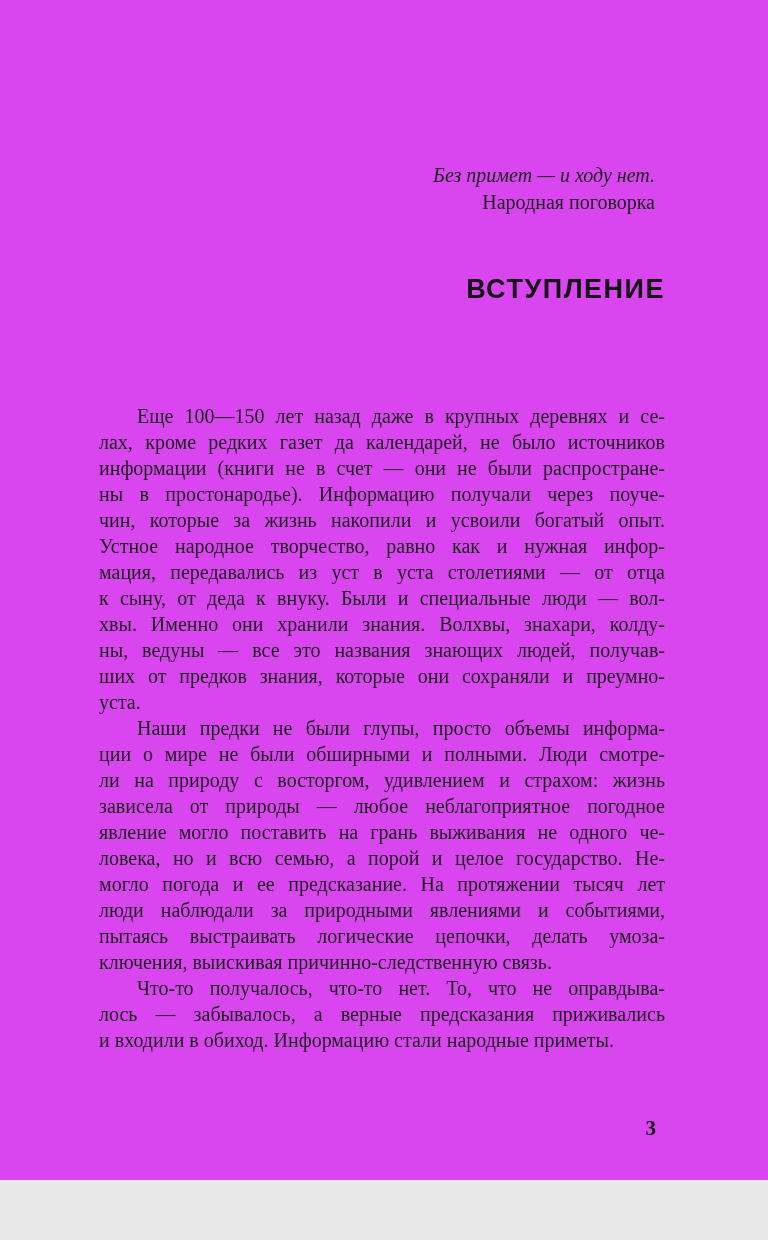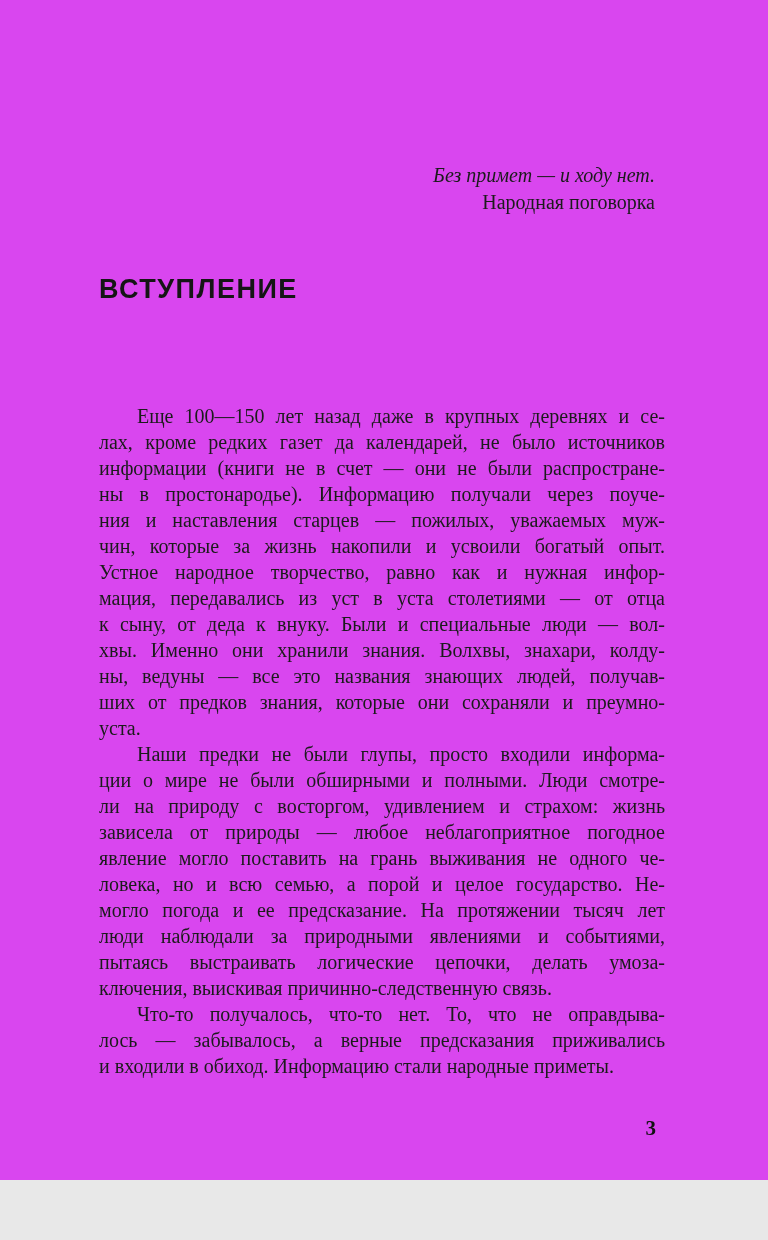--- a/index.html
+++ b/index.html
@@ -20,21 +20,21 @@
     text-align: right;
     font-size: 20px;
     line-height: 27px;
   }
   .epigraph-quote { font-style: italic; }
   .chapter-title {
     position: absolute;
     top: 274px;
     left: 99px;
     width: 566px;
-    text-align: left;
+    text-align: right;
     font-family: "Liberation Sans", sans-serif;
     font-weight: bold;
     font-size: 27px;
     letter-spacing: 1.5px;
     color: #151515;
   }
   .body-text {
     position: absolute;
     top: 403px;
     left: 99px;
@@ -69,30 +69,29 @@
     <div class="epigraph-attribution">Народная поговорка</div>
   </div>
 
   <div class="chapter-title">ВСТУПЛЕНИЕ</div>
 
   <div class="body-text">
       <div class="line first">Еще 100—150 лет назад даже в крупных деревнях и се-</div>
       <div class="line">лах, кроме редких газет да календарей, не было источников</div>
       <div class="line">информации (книги не в счет — они не были распростране-</div>
       <div class="line">ны в простонародье). Информацию получали через поуче-</div>
-      <div class="line">ния и наставления старцев — пожилых, уважаемых муж-</div>
       <div class="line">чин, которые за жизнь накопили и усвоили богатый опыт.</div>
       <div class="line">Устное народное творчество, равно как и нужная инфор-</div>
       <div class="line">мация, передавались из уст в уста столетиями — от отца</div>
       <div class="line">к сыну, от деда к внуку. Были и специальные люди — вол-</div>
       <div class="line">хвы. Именно они хранили знания. Волхвы, знахари, колду-</div>
       <div class="line">ны, ведуны — все это названия знающих людей, получав-</div>
       <div class="line">ших от предков знания, которые они сохраняли и преумно-</div>
       <div class="line last">уста.</div>
-      <div class="line first">Наши предки не были глупы, просто входили информа-</div>
+      <div class="line first">Наши предки не были глупы, просто объемы информа-</div>
       <div class="line">ции о мире не были обширными и полными. Люди смотре-</div>
       <div class="line">ли на природу с восторгом, удивлением и страхом: жизнь</div>
       <div class="line">зависела от природы — любое неблагоприятное погодное</div>
       <div class="line">явление могло поставить на грань выживания не одного че-</div>
       <div class="line">ловека, но и всю семью, а порой и целое государство. Не-</div>
       <div class="line">могло погода и ее предсказание. На протяжении тысяч лет</div>
       <div class="line">люди наблюдали за природными явлениями и событиями,</div>
       <div class="line">пытаясь выстраивать логические цепочки, делать умоза-</div>
       <div class="line last">ключения, выискивая причинно-следственную связь.</div>
       <div class="line first">Что-то получалось, что-то нет. То, что не оправдыва-</div>

